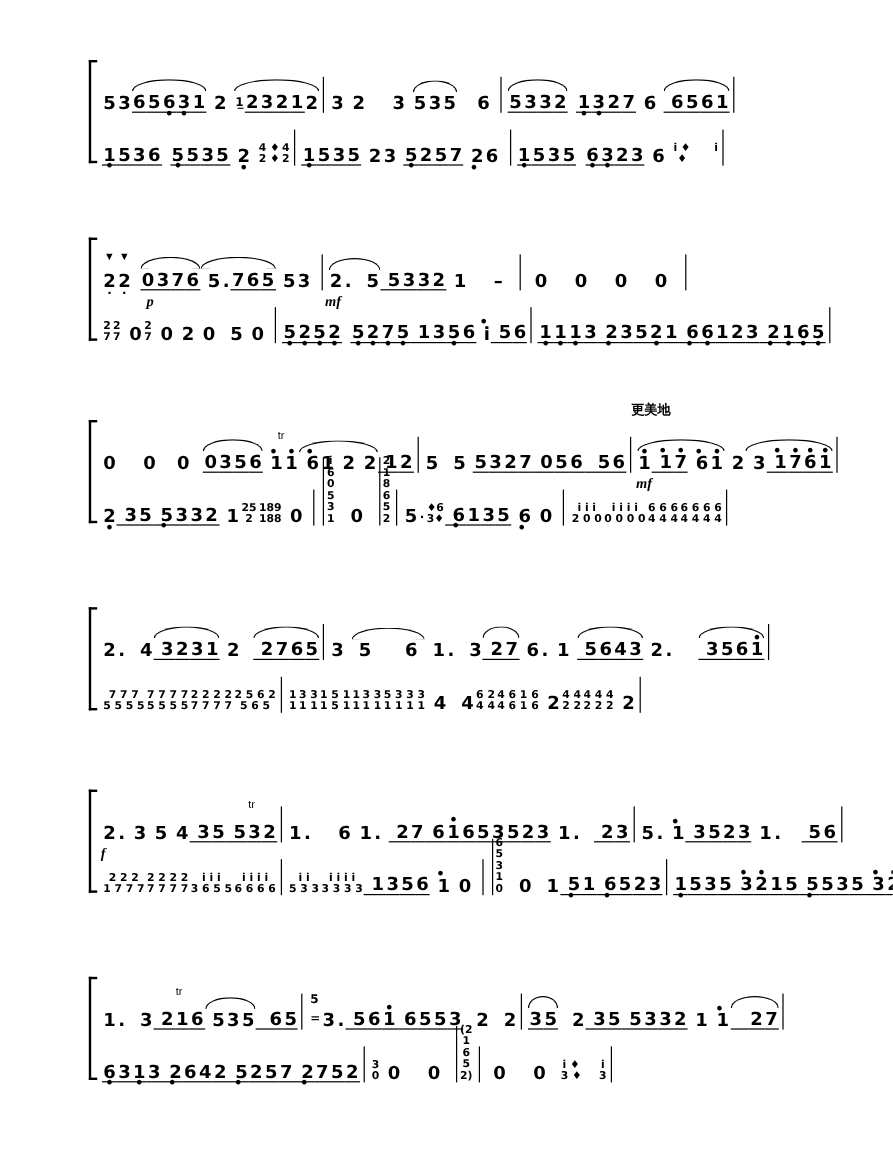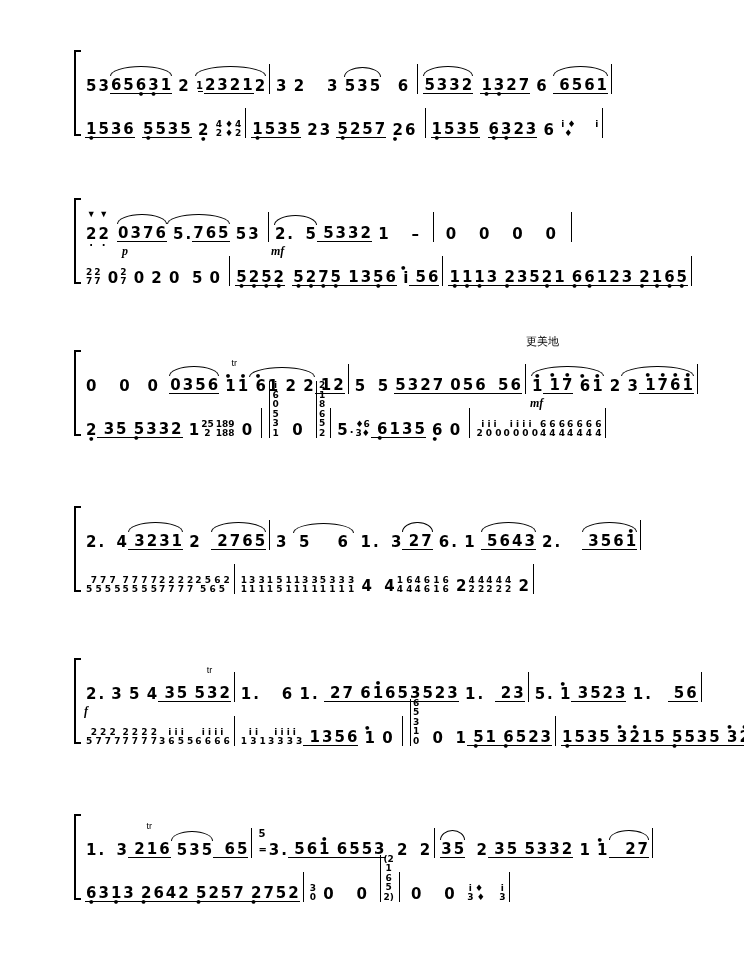--- a/index.html
+++ b/index.html
@@ -85,21 +85,21 @@
     height:9px;
     top:-11px;
     left:0;right:0;
   }
   .tick{
     position:absolute;top:-20px;left:50%;transform:translateX(-50%);
     font-size:9px;font-family:"Liberation Sans",sans-serif;font-weight:normal;
   }
   .lyric{
     position:absolute;top:-30px;left:0;
-    font-size:11px;font-family:"Liberation Sans",sans-serif;font-weight:normal;
+    font-size:11px;font-family:"Liberation Sans",sans-serif;font-weight:bold;
     white-space:nowrap;
   }
   .dyn{
     position:absolute;bottom:-17px;left:0;
     font-size:12px;font-style:italic;font-family:"Liberation Serif",serif;font-weight:bold;
   }
   .stack{
     display:inline-flex;flex-direction:column;align-items:center;
     font-size:9px;line-height:9px;font-weight:bold;
     padding:0 1px;
@@ -656,21 +656,21 @@
                 <span>3 3</span>
                 <span>1 1</span>
               </span>
             <span class="stack">
                 <span>5 3 3 3</span>
                 <span>1 1 1 1</span>
               </span>
             <span class="cell">&nbsp;4</span>
             <span class="cell">&nbsp;&nbsp;4</span>
             <span class="stack">
-                <span>1 6</span>
+                <span>6 2</span>
                 <span>4 4</span>
               </span>
             <span class="stack">
                 <span>4 6 1 6</span>
                 <span>4 6 1 6</span>
               </span>
             <span class="cell">&nbsp;2</span>
             <span class="stack">
                 <span>4 4</span>
                 <span>2 2</span>
@@ -753,39 +753,39 @@
               <span class="cell u1">&nbsp;5</span>
               <span class="cell u1">6</span>
             </span>
           </div>
           <div class="final"></div>
         </div>
         <div class="line lower">
           <div class="bar nobar">
             <span class="stack">
                 <span>2 2 2</span>
-                <span>5 7 7 7</span>
+                <span>1 7 7 7</span>
               </span>
             <span class="stack">
                 <span>2 2 2 2</span>
                 <span>7 7 7 7</span>
               </span>
             <span class="stack">
                 <span>i i i</span>
                 <span>3 6 5 5</span>
               </span>
             <span class="stack">
                 <span>i i i i</span>
                 <span>6 6 6 6</span>
               </span>
           </div>
           <div class="bar">
             <span class="stack">
                 <span>i i</span>
-                <span>1 3 1</span>
+                <span>5 3 3</span>
               </span>
             <span class="stack">
                 <span>i i i i</span>
                 <span>3 3 3 3</span>
               </span>
             <span class="grp">
               <span class="cell u1">&nbsp;1</span>
               <span class="cell u1">3</span>
               <span class="cell u1">5</span>
               <span class="cell u1">6</span>

